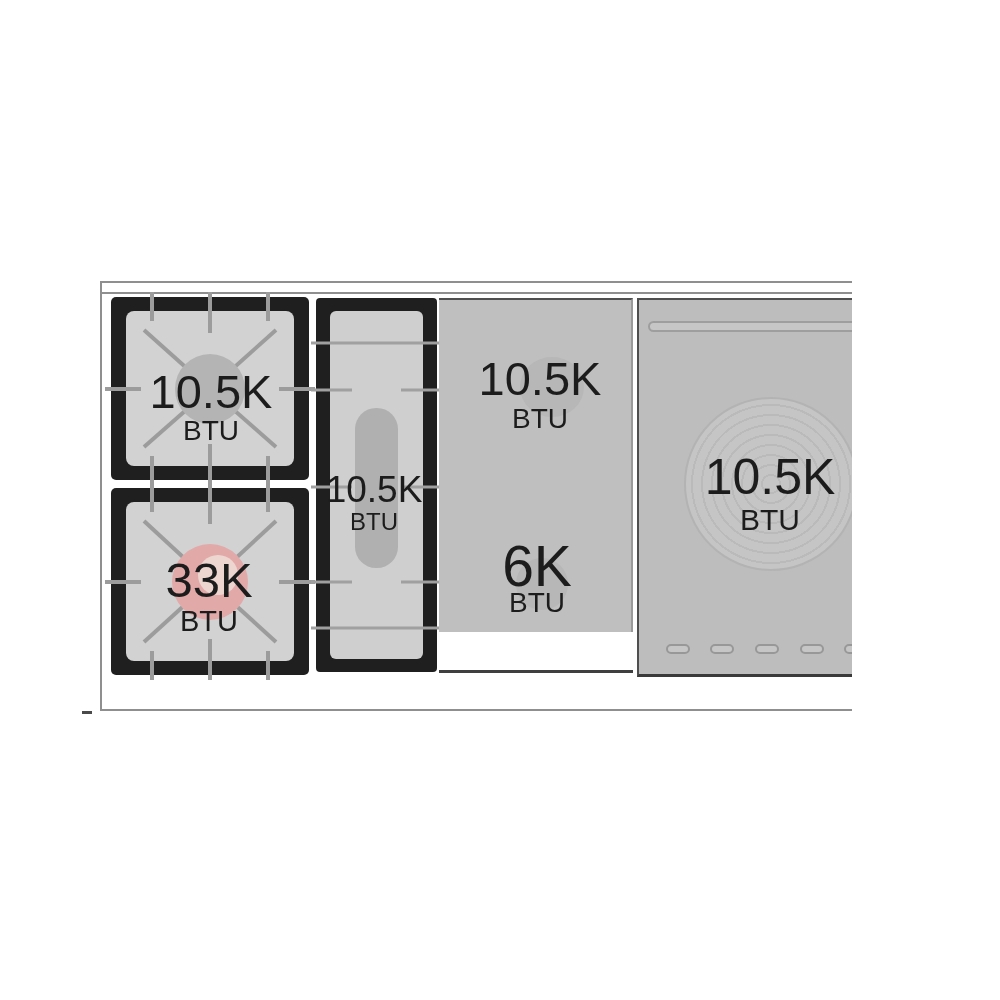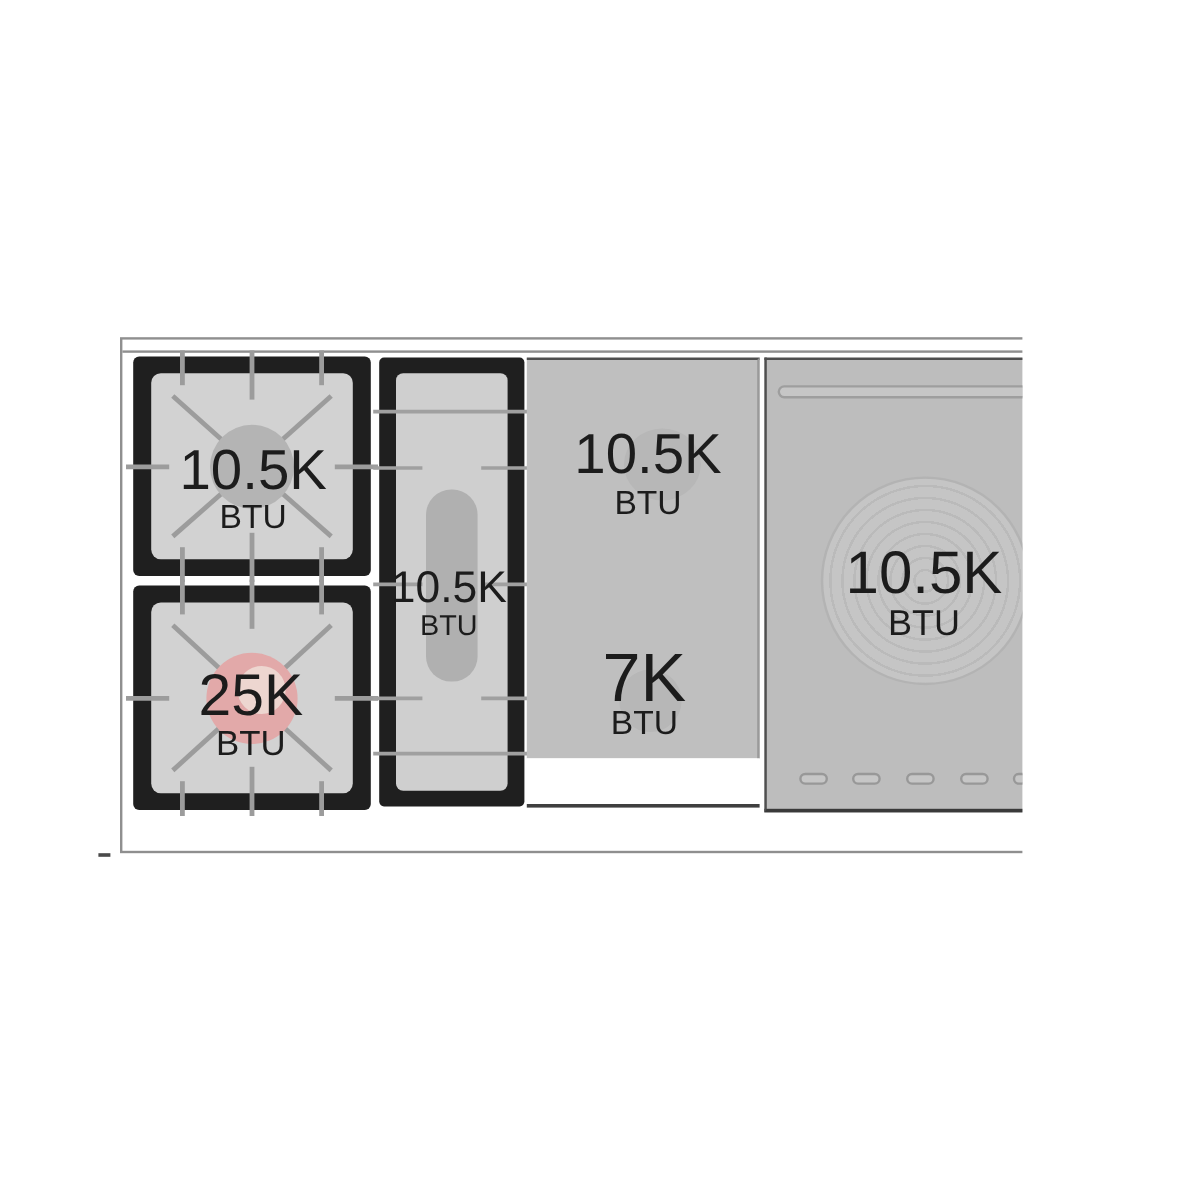--- a/index.html
+++ b/index.html
@@ -129,28 +129,28 @@
   <div class="pill" style="left:710px;"></div>
   <div class="pill" style="left:755px;"></div>
   <div class="pill" style="left:800px;"></div>
   <div class="pill" style="left:844px;"></div>
 
   <div class="abs ext-tick"></div>
 
   <div class="lbl fs-v1" style="left:211px;top:391px;">10.5K</div>
   <div class="lbl fs-u1" style="left:211px;top:431px;">BTU</div>
 
-  <div class="lbl fs-v2" style="left:209px;top:580px;">25K</div>
+  <div class="lbl fs-v2" style="left:209px;top:580px;">33K</div>
   <div class="lbl fs-u2" style="left:209px;top:621px;">BTU</div>
 
   <div class="lbl fs-v3" style="left:374px;top:489px;">10.5K</div>
   <div class="lbl fs-u3" style="left:374px;top:522px;">BTU</div>
 
   <div class="lbl fs-v4" style="left:540px;top:378px;">10.5K</div>
   <div class="lbl fs-u4" style="left:540px;top:419px;">BTU</div>
 
-  <div class="lbl fs-v5" style="left:537px;top:566px;">7K</div>
+  <div class="lbl fs-v5" style="left:537px;top:566px;">6K</div>
   <div class="lbl fs-u5" style="left:537px;top:603px;">BTU</div>
 
   <div class="lbl fs-v6" style="left:770px;top:477px;">10.5K</div>
   <div class="lbl fs-u6" style="left:770px;top:520px;">BTU</div>
 
 </div>
 
 </body></html>

